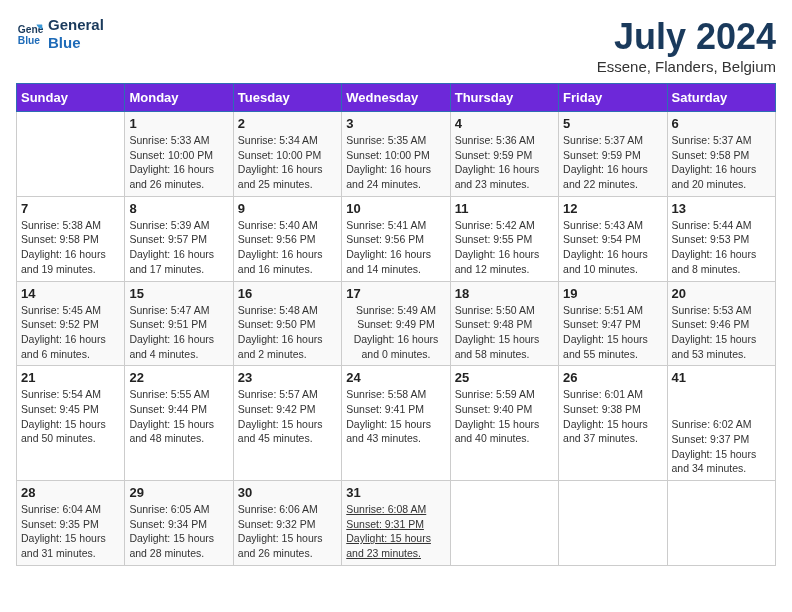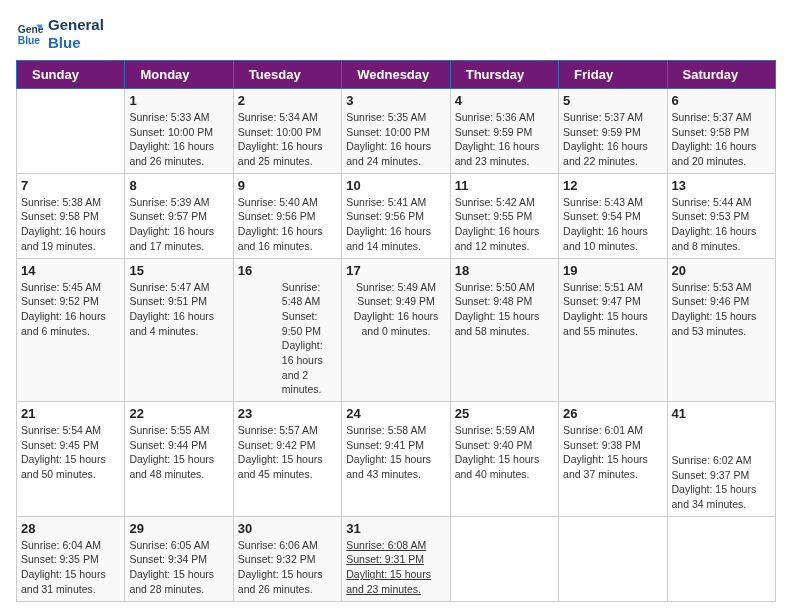--- a/index.html
+++ b/index.html
@@ -36,23 +36,23 @@
     .location-title {
       font-size: 15px;
       color: #333;
     }
     table {
       width: 100%;
       border-collapse: collapse;
       font-size: 11px;
     }
     thead tr th {
-      background-color: #701a75;
+      background-color: #6d28d9;
       color: #fff;
-      padding: 6px 15px;
+      padding: 6px 4px;
       text-align: left;
       font-size: 13px;
       font-weight: bold;
       border: 1px solid #2e6db4;
     }
     tbody tr td {
       border: 1px solid #ccc;
       vertical-align: top;
       padding: 4px;
       width: 108px;
@@ -89,20 +89,24 @@
       <text x="2" y="14" font-size="11" font-weight="bold" fill="#1a3a5c">General</text>
       <text x="2" y="26" font-size="11" font-weight="bold" fill="#1e6bb8">Blue</text>
       <polygon points="22,5 28,10 28,5" fill="#1e6bb8"></polygon>
       <polygon points="22,5 28,5 28,10 24,8" fill="#3a9ad9"></polygon>
     </svg>
     <div style="line-height:1.2">
       <div style="font-size:15px;font-weight:bold;color:#1a3a5c;">General</div>
       <div style="font-size:15px;font-weight:bold;color:#1e6bb8;">Blue</div>
     </div>
   </div>
+  <div class="title-area">
+    <div class="month-title">July 2024</div>
+    <div class="location-title">Essene, Flanders, Belgium</div>
+  </div>
 </div>
 
 <table>
   <thead>
     <tr id="header-row">
     <th>Sunday</th>
         <th>Monday</th>
         <th>Tuesday</th>
         <th>Wednesday</th>
         <th>Thursday</th>
@@ -217,21 +221,21 @@
         </td>
         <td>
           <span class="day-num">15</span>
           <div class="day-info" style="white-space: pre-line;">Sunrise: 5:47 AM
 Sunset: 9:51 PM
 Daylight: 16 hours
 and 4 minutes.</div>
         </td>
         <td>
           <span class="day-num">16</span>
-          <div class="day-info" style="white-space: pre-line; margin-left: 44px;">Sunrise: 5:48 AM
+          <div class="day-info" style="white-space: pre-line;">Sunrise: 5:48 AM
 Sunset: 9:50 PM
 Daylight: 16 hours
 and 2 minutes.</div>
         </td>
         <td>
           <span class="day-num">17</span>
           <div class="day-info" style="white-space: pre-line; text-align: center;">Sunrise: 5:49 AM
 Sunset: 9:49 PM
 Daylight: 16 hours
 and 0 minutes.</div>

